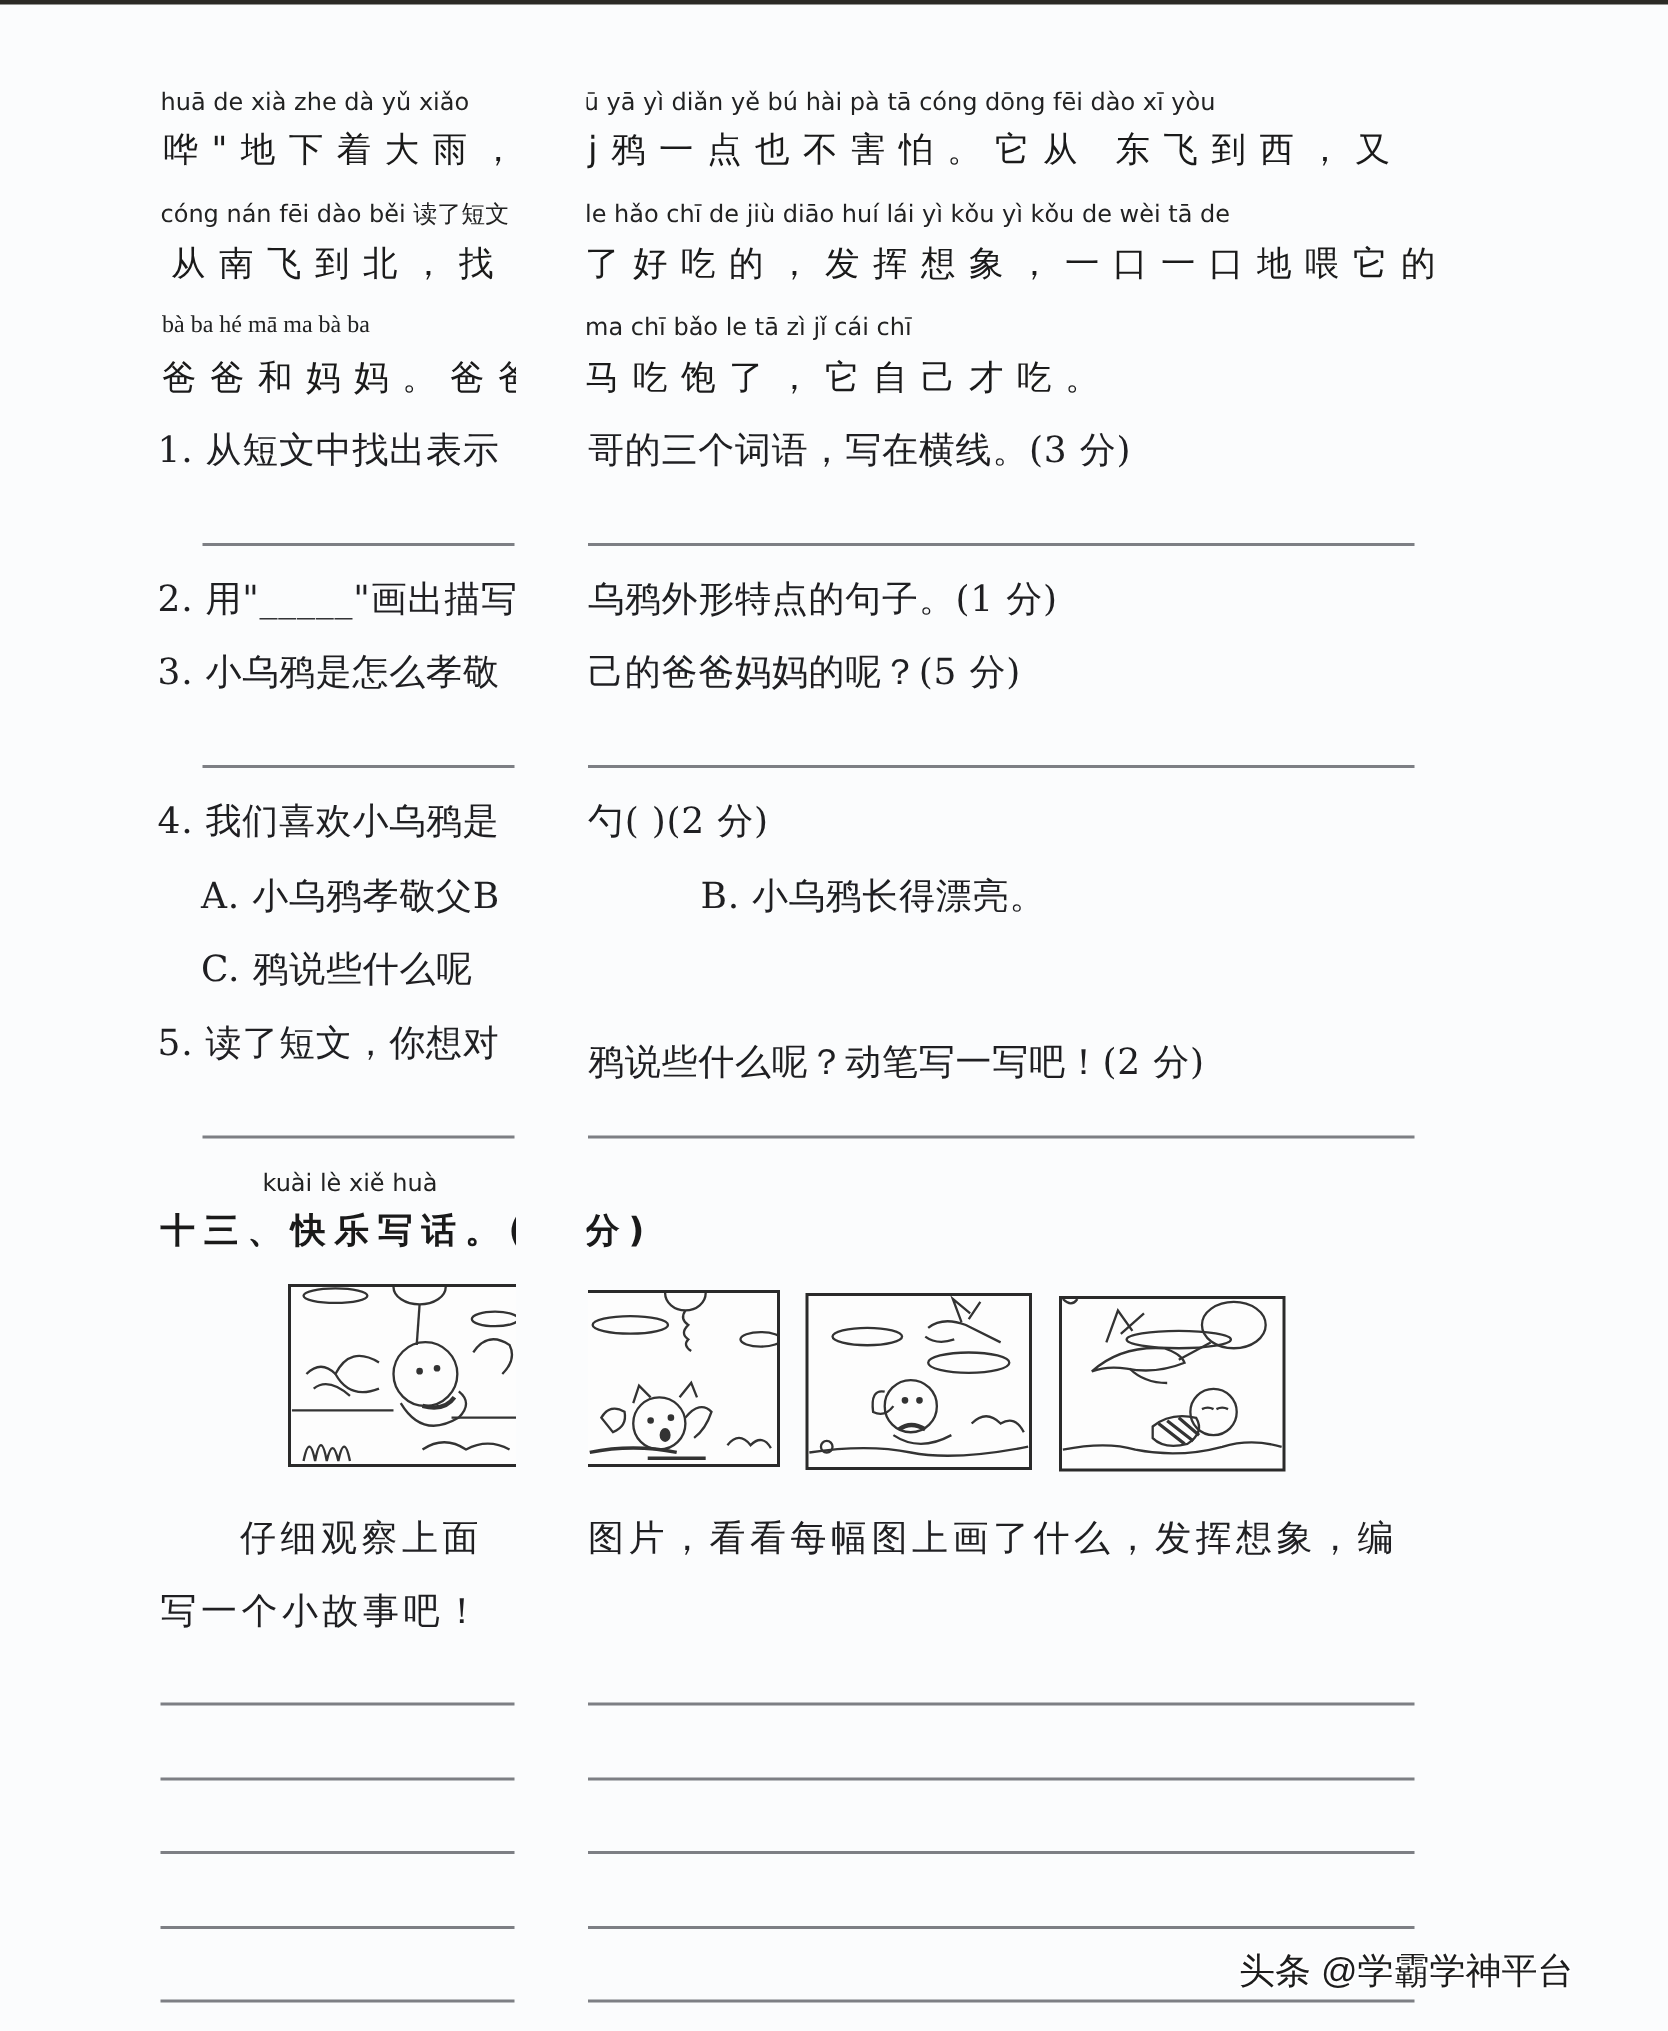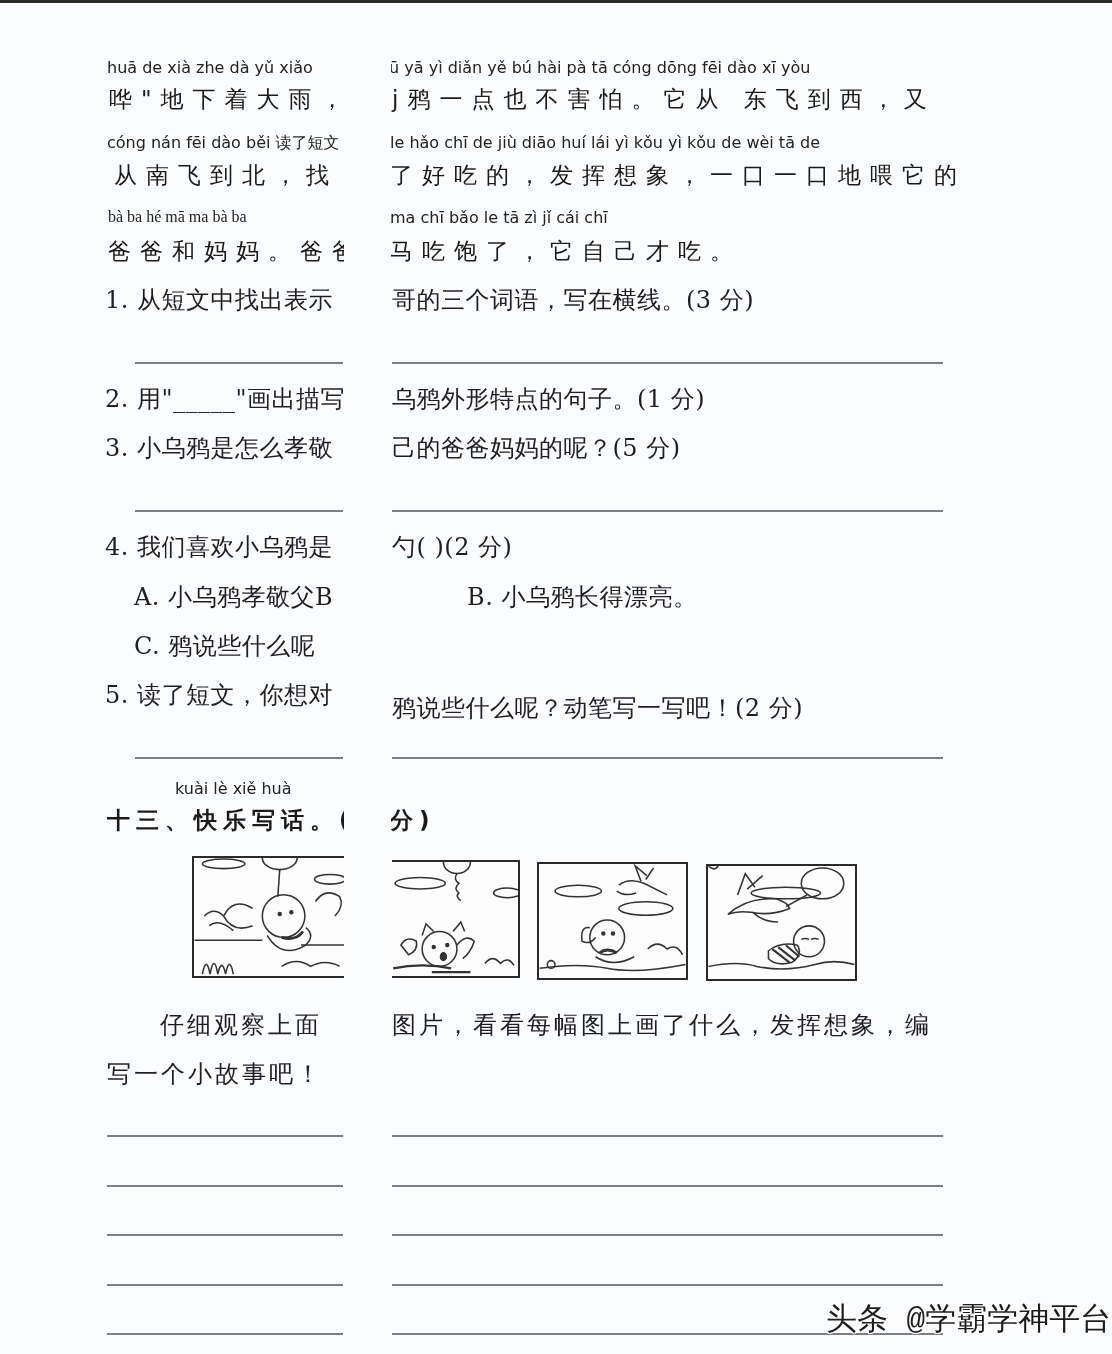--- a/index.html
+++ b/index.html
@@ -13,21 +13,21 @@
   .abs { position:absolute; white-space:nowrap; }
   .py { font-family:"DejaVu Sans", "Liberation Sans", sans-serif; font-size:16px; color:#222; letter-spacing:0; }
   .hz { font-family:"DejaVu Sans", "Liberation Sans", sans-serif; font-size:23px; letter-spacing:9px; color:#1a1a1a; }
   .q { font-size:24px; color:#1f1f22; letter-spacing:0.5px; }
   .line { position:absolute; height:2px; background:#7d7f84; }
   .gap { position:absolute; left:344px; top:50px; width:47px; height:1300px; background:#fbfcfd; }
   .panel { position:absolute; border:2px solid #2a2a2a; background:#fdfdfd; overflow:hidden; box-sizing:border-box; }
   .panel svg { position:absolute; left:0; top:0; width:100%; height:100%; }
   .heading { font-family:"DejaVu Sans", "Liberation Sans", sans-serif; font-size:23px; font-weight:bold; letter-spacing:6px; color:#1a1a1a; }
   .watermark {
-    font-family:Liberation Mono, monospace; font-size:31px; color:#1d1d1d;
+    font-family:Liberation Sans, sans-serif; font-size:24px; color:#1d1d1d;
     text-shadow: 1px 1px 0 #fff, -1px -1px 0 #fff, 1px -1px 0 #fff, -1px 1px 0 #fff;
   }
 </style>
 </head>
 <body>
 
 <div class="topbar"></div>
 
 <div>
   <div class="abs py" style="left:107px; top:58px;">huā   de xià zhe dà yǔ   xiǎo</div>

